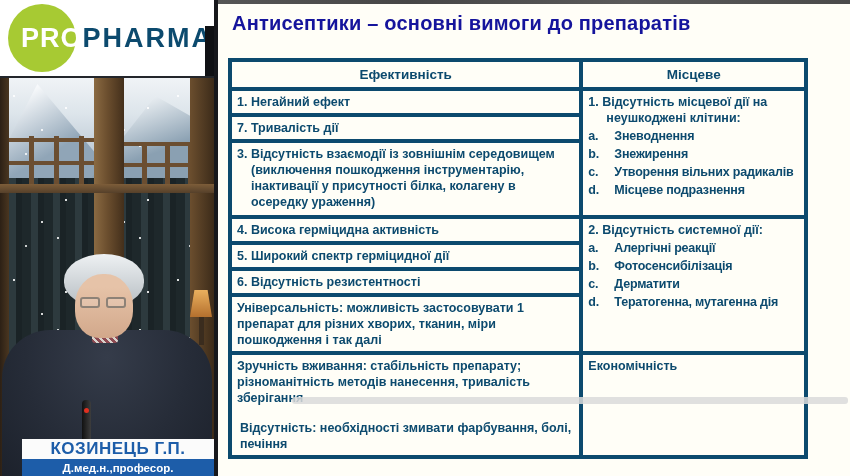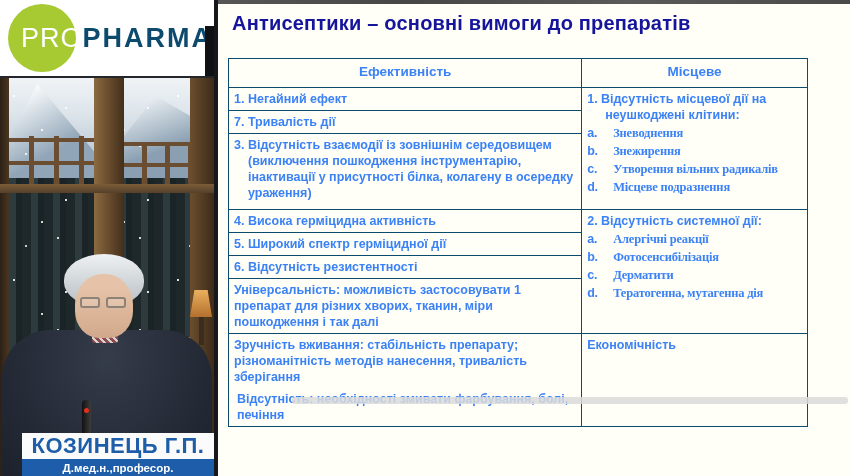--- a/index.html
+++ b/index.html
@@ -6,21 +6,21 @@
   html, body { width: 850px; height: 476px; overflow: hidden; }
   body { position: relative; font-family: "Liberation Sans", sans-serif; background: #fffef7; }
 
   
   #cam-panel { position: absolute; left: 0; top: 0; width: 218px; height: 476px;
                background: #2c3640; border-right: 4px solid #17181c; }
   .cam-header { position: absolute; top: 0; left: 0; right: 0; height: 76px; background: #ffffff; z-index: 6; }
   .logo-circle { position: absolute; left: 8px; top: 4px; width: 68px; height: 68px;
                  border-radius: 50%; background: #a7ca33; }
   .logo-text { position: absolute; left: 21px; top: 23px; font-size: 27px; white-space: nowrap; }
-  .logo-pro { color: #ffffff; font-weight: normal; letter-spacing: 1px; }
+  .logo-pro { color: #ffffff; font-weight: bold; letter-spacing: 1px; }
   .logo-pharma { color: #0c4a6e; font-weight: bold; letter-spacing: 2px; }
   .header-edge { position: absolute; right: 0; top: 26px; width: 9px; height: 50px; background: #101114; }
 
   .video { position: absolute; top: 76px; left: 0; right: 0; bottom: 0;
            background: #36424c; overflow: hidden; border-top: 2px solid #23262b; }
   .sky { position: absolute; top: 0; left: 0; right: 0; height: 118px;
          background: linear-gradient(180deg, #f0f3f6 0%, #dde5eb 30%, #b9c6d2 70%, #96a9ba 100%); }
   .peak-left { position: absolute; top: 6px; left: -12px; width: 130px; height: 96px;
                clip-path: polygon(0 100%, 38% 0, 100% 100%);
                background: linear-gradient(150deg, #f7f9fb 18%, #90a5b7 62%); }
@@ -70,42 +70,42 @@
   .p-face { position: absolute; left: 75px; top: 196px; width: 58px; height: 64px;
             background: linear-gradient(180deg, #e6c3a8 20%, #d2a88b); border-radius: 48% 48% 42% 42%; }
   .lens { position: absolute; top: 219px; width: 20px; height: 11px; border: 2px solid #8d8277;
           border-radius: 3px; background: rgba(255,255,255,.14); }
   .lens-l { left: 80px; } .lens-r { left: 106px; }
   .mic { position: absolute; left: 82px; top: 322px; width: 9px; height: 62px;
          background: linear-gradient(90deg, #111, #3d3d3d); border-radius: 4px 4px 0 0; }
   .mic-dot { position: absolute; left: 84px; top: 330px; width: 5px; height: 5px;
              border-radius: 50%; background: #e03020; }
   .plate { position: absolute; left: 22px; right: 0; bottom: 0; z-index: 10; }
-  .plate-name { height: 26px; background: #fbfbfb; color: #1d5da9; font-weight: bold; font-size: 22px;
+  .plate-name { height: 20px; background: #fbfbfb; color: #1d5da9; font-weight: bold; font-size: 17px;
                 letter-spacing: .5px; display: flex; align-items: center; justify-content: center; }
   .plate-degree { height: 17px; background: #1d5da9; color: #ffffff; font-weight: bold; font-size: 11.5px;
                   display: flex; align-items: center; justify-content: center; }
 
   
   #slide { position: absolute; left: 218px; top: 0; width: 632px; height: 404px; background: #fffef7; }
   .slide-topbar { position: absolute; top: 0; left: 0; right: 0; height: 4px;
                   background: linear-gradient(90deg, #565656, #464646 30%, #5a5a5a 65%, #4a4a4a); }
   .slide-title { position: absolute; top: 12px; left: 14px; font-size: 20px; font-weight: bold;
                  color: #15149c; letter-spacing: .2px; white-space: nowrap; }
   .req-table { position: absolute; top: 58px; left: 10px; width: 580px;
                border-collapse: collapse; table-layout: fixed; }
-  .req-table th, .req-table td { border: 1px solid #0c4a6e; padding: 3px 5px; vertical-align: top;
-               font-weight: bold; color: #3b82f6; font-size: 12.5px; line-height: 1.28; }
+  .req-table th, .req-table td { border: 4px solid #0c4a6e; padding: 3px 5px; vertical-align: top;
+               font-weight: bold; color: #0c4a6e; font-size: 12.5px; line-height: 1.28; }
   .req-table th { text-align: center; font-size: 13.5px; height: 29px; padding-top: 4px; }
   .hang { padding-left: 19px !important; text-indent: -14px; }
   .cell-title { display: block; padding-left: 18px; text-indent: -18px; margin-bottom: 2px; }
   .item { display: flex; margin-top: 2px; letter-spacing: -.2px; }
   .item .lbl { width: 26px; flex: none; }
-  .item .txt { flex: 1; font-family: Liberation Serif, serif; }
-  .para2 { margin-top: 6px; padding-left: 3px; }
+  .item .txt { flex: 1; }
+  .para2 { margin-top: 14px; padding-left: 3px; }
   .bottom-strip { position: absolute; bottom: 0; left: 74px; right: 2px; height: 7px;
                   background: #dadada; border-radius: 3px; opacity: .85; }
 </style>
 </head>
 <body>
 
 <div id="cam-panel">
   <div class="video">
     <div class="sky"></div>
     <div class="peak-left"></div>

